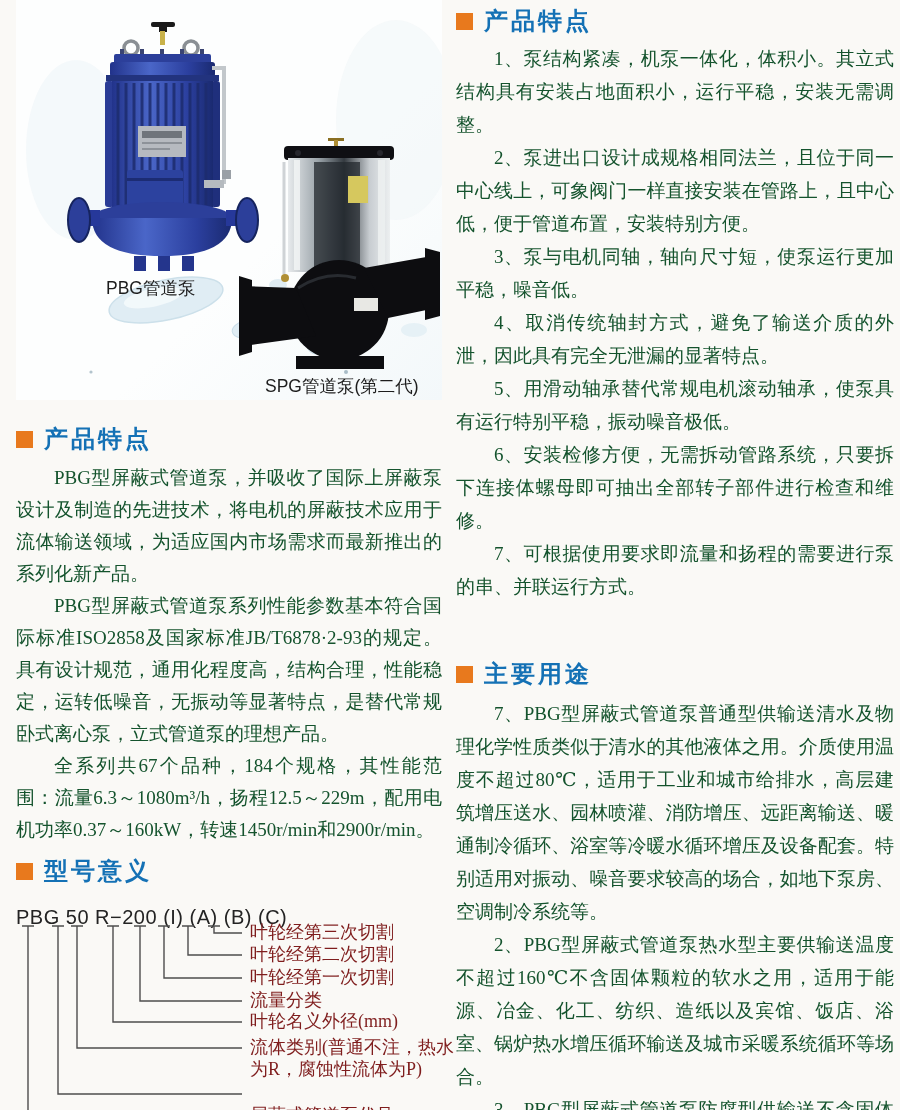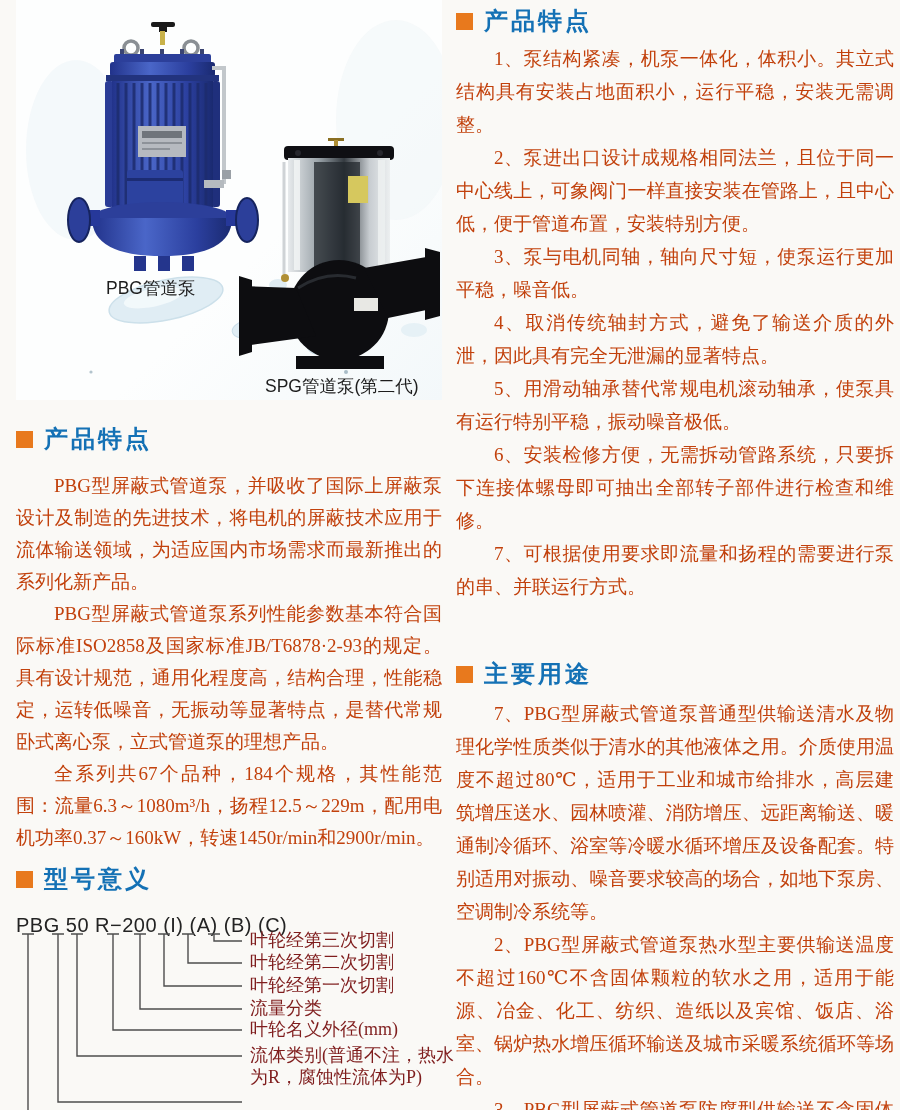--- a/index.html
+++ b/index.html
@@ -18,21 +18,21 @@
   .sq{width:17px;height:17px;background:#e8791d;flex:0 0 auto;}
   .sec-title{
     font-family:"Liberation Sans","DejaVu Sans",sans-serif;
     font-size:24px;font-weight:bold;color:#1471b5;
     letter-spacing:3px;margin:0;line-height:30px;
   }
 
   
   .para{
     font-size:19px;line-height:32px;text-align:justify;
-    text-indent:2em;margin:0;color:#c2410c;
+    text-indent:2em;margin:0;color:#14532d;
   }
   .right-col .para{line-height:33px;}
 
   
   .photo-area{position:relative;width:426px;height:400px;
     background:linear-gradient(135deg,#fdfefe 60%,#f3f8fa 100%);}
   .photo-area svg{position:absolute;}
   .pump-caption{
     position:absolute;font-family:"Liberation Sans","DejaVu Sans",sans-serif;
     font-size:17.5px;color:#1d1d1d;white-space:nowrap;
@@ -46,21 +46,21 @@
     font-size:20px;color:#232323;letter-spacing:.5px;white-space:nowrap;
   }
   .leader-svg{position:absolute;left:0;top:26px;}
   .mlabel{
     position:absolute;left:234px;font-size:18px;line-height:22px;
     color:#7f1d1d;white-space:nowrap;
   }
   .mlabel.wrap{white-space:normal;width:212px;}
 
   .overview-section{margin-top:24px;}
-  .overview-body{margin-top:16px;}
+  .overview-body{margin-top:8px;}
   .model-section{margin-top:10px;}
   .features-section{padding-top:6px;}
   .features-body{margin-top:6px;}
   .uses-section{margin-top:56px;}
   .uses-body{margin-top:8px;}
 </style>
 </head>
 <body>
 
 <div class="col left-col">

